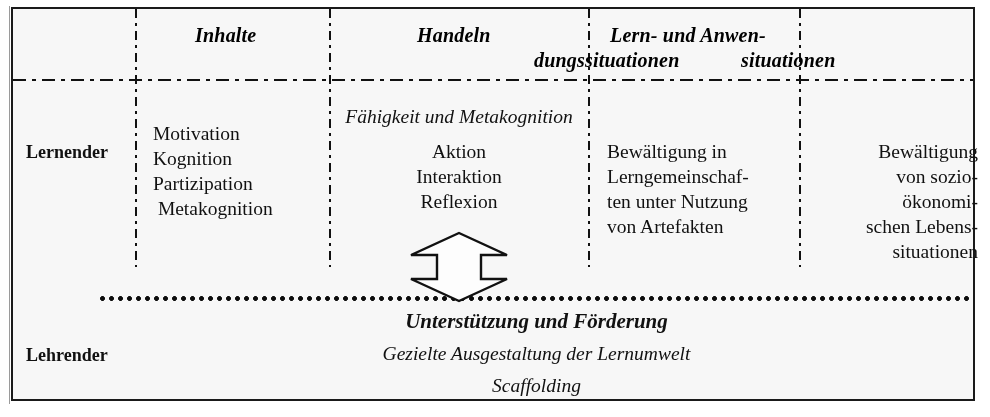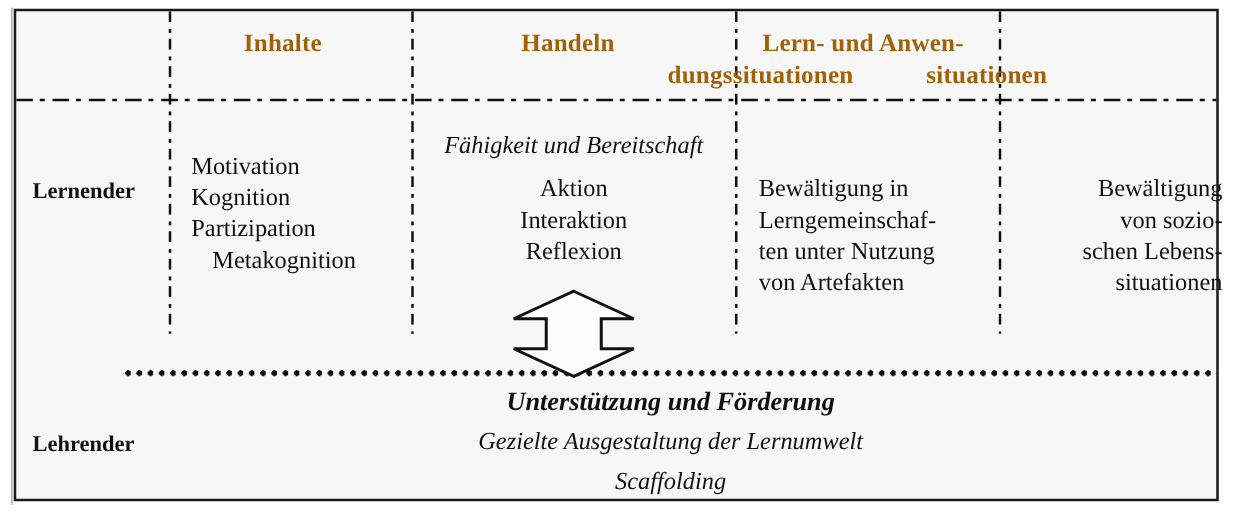--- a/index.html
+++ b/index.html
@@ -59,23 +59,24 @@
     position: absolute;
     height: 5px;
     background-image: radial-gradient(circle at 2.5px 2.5px, #0d0d0d 2.2px, transparent 2.4px);
     background-size: 9px 5px;
     background-repeat: repeat-x;
   }
 
   
   .hdr {
     position: absolute;
+    font-style: italic;
     font-weight: bold;
     font-size: 20px;
-    color: #a16207;
+    color: #000000;
     white-space: nowrap;
     letter-spacing: 0.2px;
   }
   .rowlabel {
     position: absolute;
     font-weight: bold;
     font-size: 18px;
     color: #111;
     white-space: nowrap;
   }
@@ -118,24 +119,24 @@
     <div class="hdr" style="left:521px; top:40px;">dungssituationen</div>
 
     <div class="hdr" style="left:728px; top:40px;">situationen</div>
 
     <div class="rowlabel" style="left:13px; top:133px;">Lernender</div>
 
     <div class="cell" style="left:140px; top:112px; width:170px;">
       <div>Motivation</div>
       <div>Kognition</div>
       <div>Partizipation</div>
-      <div style="white-space:pre;margin-left:12px;"> Metakognition</div>
+      <div style="white-space:pre;"> Metakognition</div>
     </div>
 
-    <div class="cell center ital" style="left:318px; top:95px; width:256px;">Fähigkeit und Bereitschaft</div>
+    <div class="cell center ital" style="left:318px; top:95px; width:256px;">Fähigkeit und Metakognition</div>
 
     <div class="cell center" style="left:318px; top:130px; width:256px;">
       <div>Aktion</div>
       <div>Interaktion</div>
       <div>Reflexion</div>
     </div>
 
     <svg id="arrow" style="left:394px; top:222px;" width="104" height="72" viewBox="0 0 104 72">
       <polygon points="52,2 100,24 74,24 74,48 100,48 52,70 4,48 30,48 30,24 4,24" fill="#fdfdfd" stroke="#111111" stroke-width="2.4" stroke-linejoin="miter"></polygon>
     </svg>
@@ -143,20 +144,21 @@
     <div class="cell" style="left:594px; top:130px; width:196px;">
       <div>Bewältigung in</div>
       <div>Lerngemeinschaf-</div>
       <div>ten unter Nutzung</div>
       <div>von Artefakten</div>
     </div>
 
     <div class="cell" style="left:805px; top:130px; width:160px;text-align:right;">
       <div>Bewältigung</div>
       <div>von sozio-</div>
+      <div>ökonomi-</div>
       <div>schen Lebens-</div>
       <div style="white-space:pre;"> situationen</div>
     </div>
 
     <div class="rowlabel" style="left:13px; top:336px;">Lehrender</div>
 
     <div class="cell center bold" style="left:87px; top:300px; width:873px; font-size:21px;font-style:italic;">Unterstützung und Förderung</div>
 
     <div class="cell center ital" style="left:87px; top:332px; width:873px;">Gezielte Ausgestaltung der Lernumwelt</div>
 

